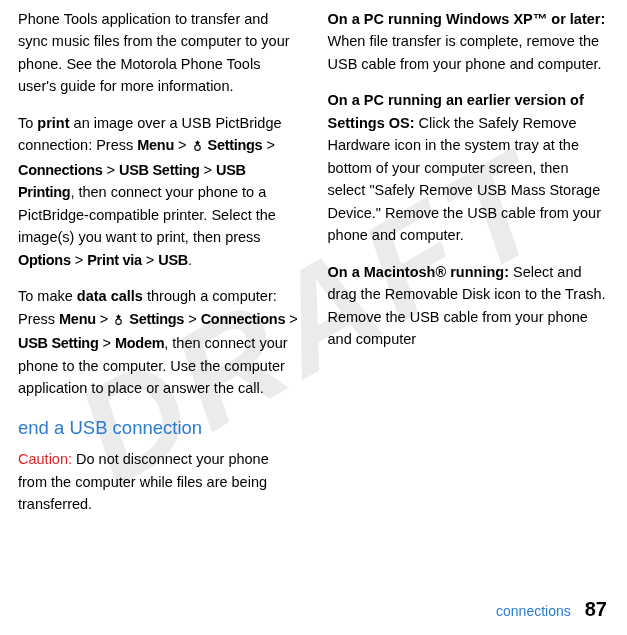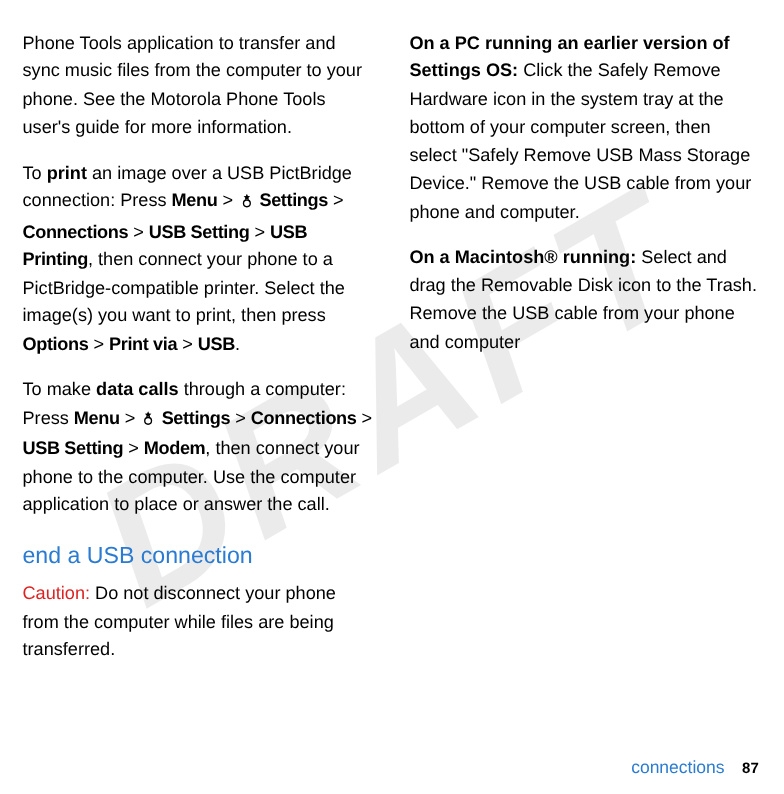--- a/index.html
+++ b/index.html
@@ -22,21 +22,21 @@
       font-style: italic;
       letter-spacing: 8px;
       pointer-events: none;
       z-index: 0;
       font-family: Arial, sans-serif;
     }
     .page {
       position: relative;
       z-index: 1;
       display: flex;
-      padding: 24px 18px 0 18px;
+      padding: 8px 18px 0 18px;
       gap: 28px;
       height: 582px;
     }
     .col {
       flex: 1;
       font-size: 14.5px;
       line-height: 1.55;
       color: #000;
     }
     .para { margin-bottom: 14px; }
@@ -49,21 +49,21 @@
       margin: 8px 0 6px 0;
     }
     .caution { color: #d22; font-weight: normal; }
     .footer {
       position: absolute;
       bottom: 14px;
       right: 20px;
       font-size: 14px;
     }
     .footer-label { color: #2a7bd1; margin-right: 14px; }
-    .footer-page { font-weight: bold; color: #000; font-size: 12px; }
+    .footer-page { font-weight: bold; color: #000; font-size: 20px; }
     .icon {
       display: inline-block;
       vertical-align: -2px;
     }
   </style>
 </head>
 <body>
 
 <div class="watermark">DRAFT</div>
 
@@ -109,20 +109,23 @@
 
     <h2 class="heading">end a USB connection</h2>
 
     <p class="para">
       <span class="caution">Caution:</span><span> Do not disconnect your phone from the computer while files are being transferred.</span>
     </p>
   </div>
 
   <div class="col">
     <p class="para">
+      <span class="bold">On a PC running Windows XP™ or later:</span><span> When file transfer is complete, remove the USB cable from your phone and computer.</span>
+    </p>
+    <p class="para">
       <span class="bold">On a PC running an earlier version of Settings OS:</span><span> Click the Safely Remove Hardware icon in the system tray at the bottom of your computer screen, then select "Safely Remove USB Mass Storage Device." Remove the USB cable from your phone and computer.</span>
     </p>
     <p class="para">
       <span class="bold">On a Macintosh® running:</span><span> Select and drag the Removable Disk icon to the Trash. Remove the USB cable from your phone and computer</span>
     </p>
   </div>
 </div>
 
 <div class="footer">
   <span class="footer-label">connections</span><span class="footer-page">87</span>

